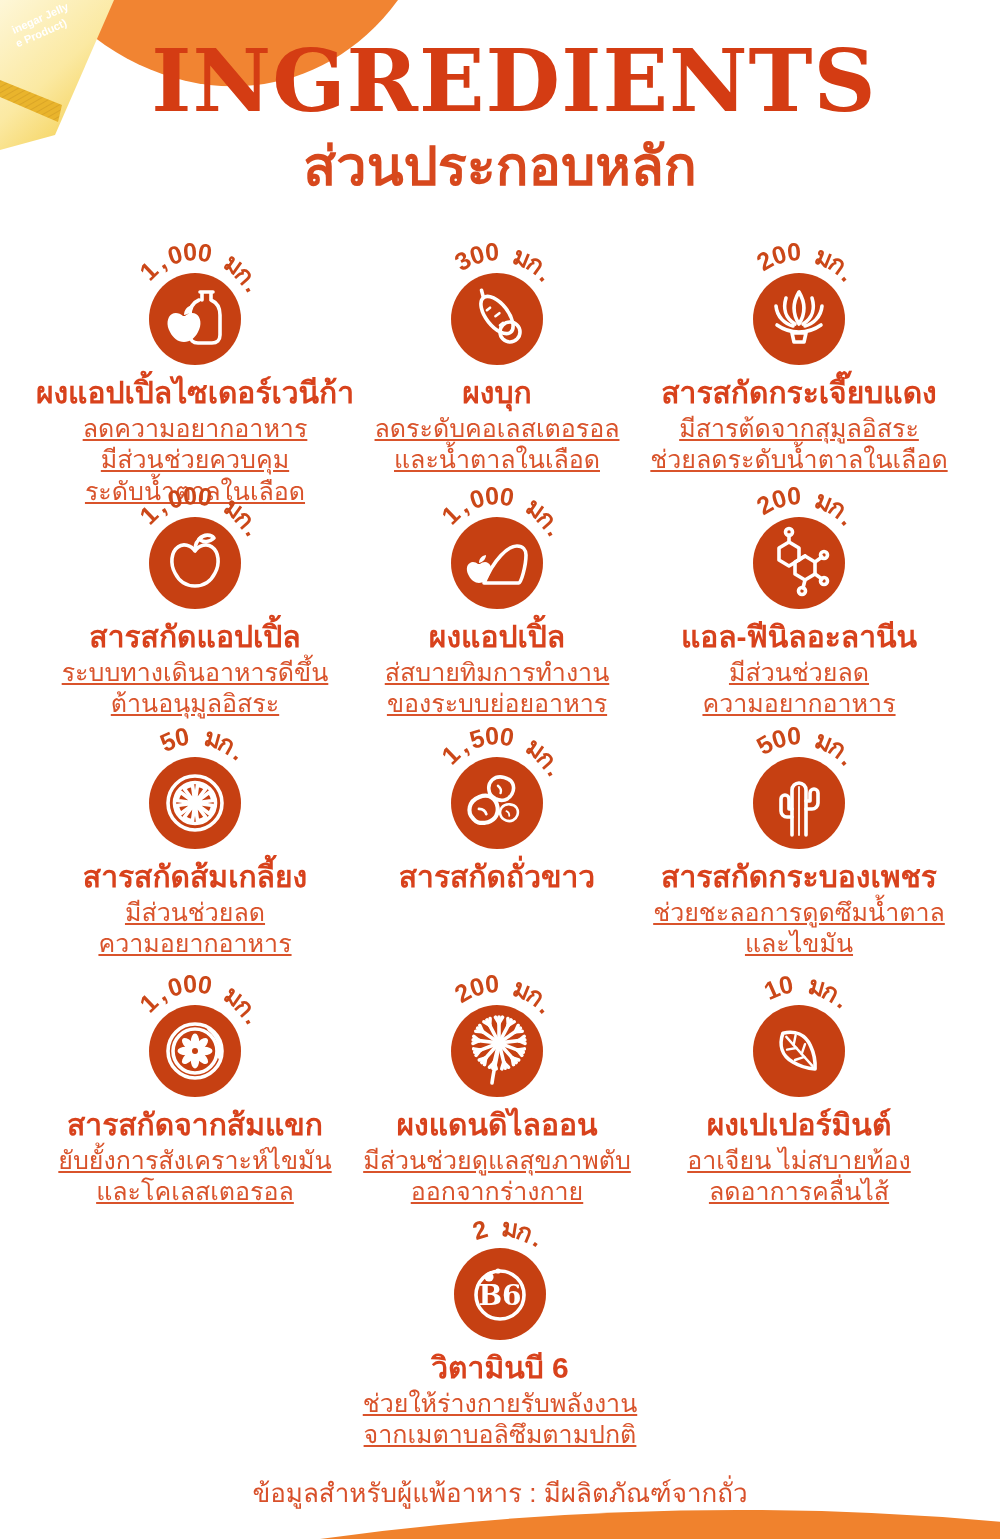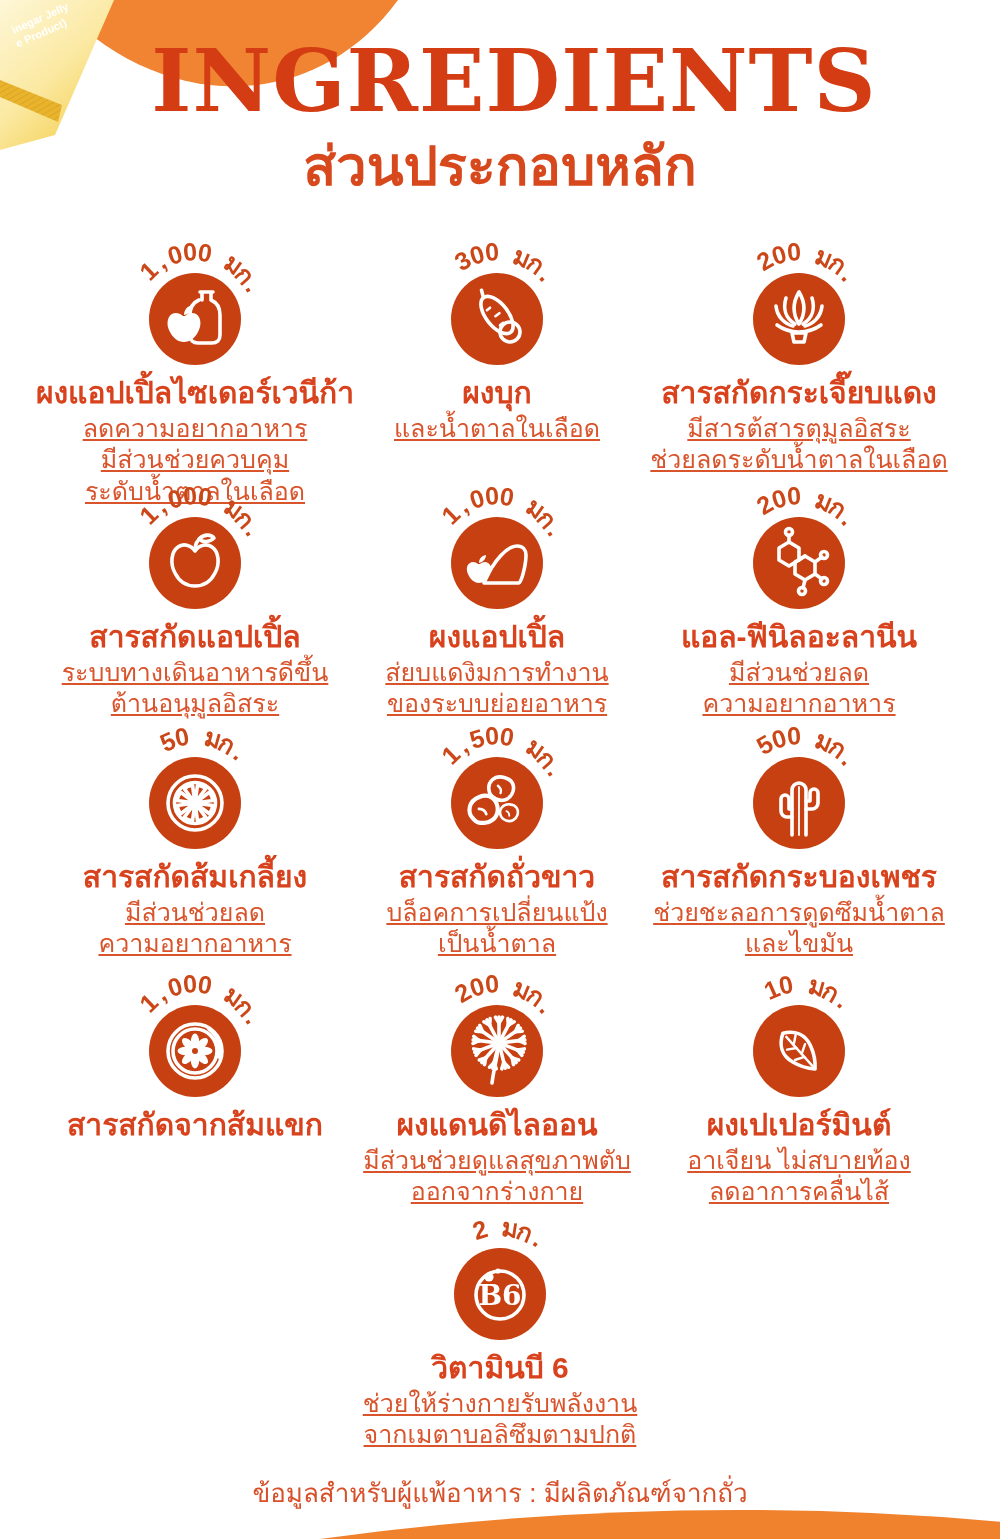--- a/index.html
+++ b/index.html
@@ -115,20 +115,21 @@
           <ellipse cx="46" cy="42" rx="11" ry="22"></ellipse>
           <path d="M46,20 l3,-7"></path>
           <path d="M41,32 h4 M44,42 h5 M42,52 h4" stroke-width="2.6"></path>
         </g>
         <circle cx="59" cy="59" r="10" stroke="#fff" fill="none" stroke-width="3.6" stroke-linecap="round" stroke-linejoin="round"></circle>
               </svg>
             </div>
        </div>
        <div class="name">ผงบุก</div>
        <div class="desc">
+            <div>ลดระดับคอเลสเตอรอล</div>
             <div>และน้ำตาลในเลือด</div>
           </div>
         </div>
         <div class="item">
           <div class="icon-wrap">
          <div class="arc">
               <span class="arc-char" style="left: 11.8942px; top: -11.6697px; transform: translate(-50%, -50%) rotate(-30.6deg);">2</span>
               <span class="arc-char" style="left: 25.9643px; top: -17.9341px; transform: translate(-50%, -50%) rotate(-17.4deg);">0</span>
               <span class="arc-char" style="left: 41.093px; top: -20.8201px; transform: translate(-50%, -50%) rotate(-4.2deg);">0</span>
               <span class="arc-char" style="left: 71.3153px; top: -16.0333px; transform: translate(-50%, -50%) rotate(22.2deg);">ม</span>
@@ -144,21 +145,21 @@
           <path d="M23,33 c1,11 9,18 17,20"></path>
           <path d="M69,33 c-1,11 -9,18 -17,20"></path>
           <path d="M24,52 c7,5 14,7 22,7 c8,0 15,-2 22,-7"></path>
           <path d="M39,60 h14 l-2,9 h-10 z"></path>
         </g>
               </svg>
             </div>
        </div>
        <div class="name">สารสกัดกระเจี๊ยบแดง</div>
        <div class="desc">
-            <div>มีสารต้สารตุมูลอิสระ</div>
+            <div>มีสารต้ดจากสุมูลอิสระ</div>
             <div>ช่วยลดระดับน้ำตาลในเลือด</div>
           </div>
         </div>
       </div>
       <div class="row" style="top: 481px;">
         <div class="item">
           <div class="icon-wrap">
          <div class="arc">
               <span class="arc-char" style="left: -0.373593px; top: -2.35794px; transform: translate(-50%, -50%) rotate(-43.8deg);">1</span>
               <span class="arc-char" style="left: 11.8942px; top: -11.6697px; transform: translate(-50%, -50%) rotate(-30.6deg);">,</span>
@@ -200,21 +201,21 @@
          <div class="circle">
               <svg viewBox="0 0 92 92">
                 <path fill="#fff" d="M27,47 c-2,-2 -6,-3 -8,-1 c-4,2 -4,8 -1,13 c2,4 6,7 10,7 c4,0 8,-3 10,-7 c3,-5 3,-11 -1,-13 c-2,-2 -6,-1 -8,1 z"></path>
         <path fill="#fff" d="M28,46 c0,-4 2,-7 7,-8 c0,4 -3,7 -7,8 z"></path>
         <path stroke="#fff" fill="none" stroke-width="3.6" stroke-linecap="round" stroke-linejoin="round" d="M33,66 C43,42 57,29 66,29 c6,0 9,4 9,9 c0,11 -5,28 -7,28 H34 z"></path>
               </svg>
             </div>
        </div>
        <div class="name">ผงแอปเปิ้ล</div>
        <div class="desc">
-            <div>ส่ยบแดงิมการทำงาน</div>
+            <div>ส่สบายทิมการทำงาน</div>
             <div>ของระบบย่อยอาหาร</div>
           </div>
         </div>
         <div class="item">
           <div class="icon-wrap">
          <div class="arc">
               <span class="arc-char" style="left: 11.8942px; top: -11.6697px; transform: translate(-50%, -50%) rotate(-30.6deg);">2</span>
               <span class="arc-char" style="left: 25.9643px; top: -17.9341px; transform: translate(-50%, -50%) rotate(-17.4deg);">0</span>
               <span class="arc-char" style="left: 41.093px; top: -20.8201px; transform: translate(-50%, -50%) rotate(-4.2deg);">0</span>
               <span class="arc-char" style="left: 71.3153px; top: -16.0333px; transform: translate(-50%, -50%) rotate(22.2deg);">ม</span>
@@ -302,24 +303,20 @@
                   </g>
           <g transform="translate(58,56) rotate(10) scale(0.72)">
                     <path d="M-11,5 C-15,-2 -11,-11 -1,-12 C8,-13 13,-7 12,1 C11,8 5,12 -2,11 C-7,10 -9,9 -11,5 Z"></path>
                     <path d="M-4,-2 c3,1 5,3 5,6" stroke-width="2.4"></path>
                   </g>
         </g>
               </svg>
             </div>
        </div>
        <div class="name">สารสกัดถั่วขาว</div>
-       <div class="desc">
-            <div>บล็อคการเปลี่ยนแป้ง</div>
-            <div>เป็นน้ำตาล</div>
-          </div>
         </div>
         <div class="item">
           <div class="icon-wrap">
          <div class="arc">
               <span class="arc-char" style="left: 11.8942px; top: -11.6697px; transform: translate(-50%, -50%) rotate(-30.6deg);">5</span>
               <span class="arc-char" style="left: 25.9643px; top: -17.9341px; transform: translate(-50%, -50%) rotate(-17.4deg);">0</span>
               <span class="arc-char" style="left: 41.093px; top: -20.8201px; transform: translate(-50%, -50%) rotate(-4.2deg);">0</span>
               <span class="arc-char" style="left: 71.3153px; top: -16.0333px; transform: translate(-50%, -50%) rotate(22.2deg);">ม</span>
               <span class="arc-char" style="left: 84.8118px; top: -8.61356px; transform: translate(-50%, -50%) rotate(35.4deg);">ก</span>
               <span class="arc-char" style="left: 96.2574px; top: 1.69211px; transform: translate(-50%, -50%) rotate(48.6deg);">.</span>
@@ -366,20 +363,24 @@
                 <ellipse cx="46" cy="37" rx="4.2" ry="8.5" fill="#fff" transform="rotate(135 46 46)"></ellipse>
                 <ellipse cx="46" cy="37" rx="4.2" ry="8.5" fill="#fff" transform="rotate(180 46 46)"></ellipse>
                 <ellipse cx="46" cy="37" rx="4.2" ry="8.5" fill="#fff" transform="rotate(225 46 46)"></ellipse>
                 <ellipse cx="46" cy="37" rx="4.2" ry="8.5" fill="#fff" transform="rotate(270 46 46)"></ellipse>
                 <ellipse cx="46" cy="37" rx="4.2" ry="8.5" fill="#fff" transform="rotate(315 46 46)"></ellipse>
                 <circle cx="46" cy="46" r="3" fill="#c64012"></circle>
               </svg>
             </div>
        </div>
        <div class="name">สารสกัดจากส้มแขก</div>
+       <div class="desc">
+            <div>ยับยั้งการสังเคราะห์ไขมัน</div>
+            <div>และโคเลสเตอรอล</div>
+          </div>
         </div>
         <div class="item">
           <div class="icon-wrap">
          <div class="arc">
               <span class="arc-char" style="left: 11.8942px; top: -11.6697px; transform: translate(-50%, -50%) rotate(-30.6deg);">2</span>
               <span class="arc-char" style="left: 25.9643px; top: -17.9341px; transform: translate(-50%, -50%) rotate(-17.4deg);">0</span>
               <span class="arc-char" style="left: 41.093px; top: -20.8201px; transform: translate(-50%, -50%) rotate(-4.2deg);">0</span>
               <span class="arc-char" style="left: 71.3153px; top: -16.0333px; transform: translate(-50%, -50%) rotate(22.2deg);">ม</span>
               <span class="arc-char" style="left: 84.8118px; top: -8.61356px; transform: translate(-50%, -50%) rotate(35.4deg);">ก</span>
               <span class="arc-char" style="left: 96.2574px; top: 1.69211px; transform: translate(-50%, -50%) rotate(48.6deg);">.</span>

